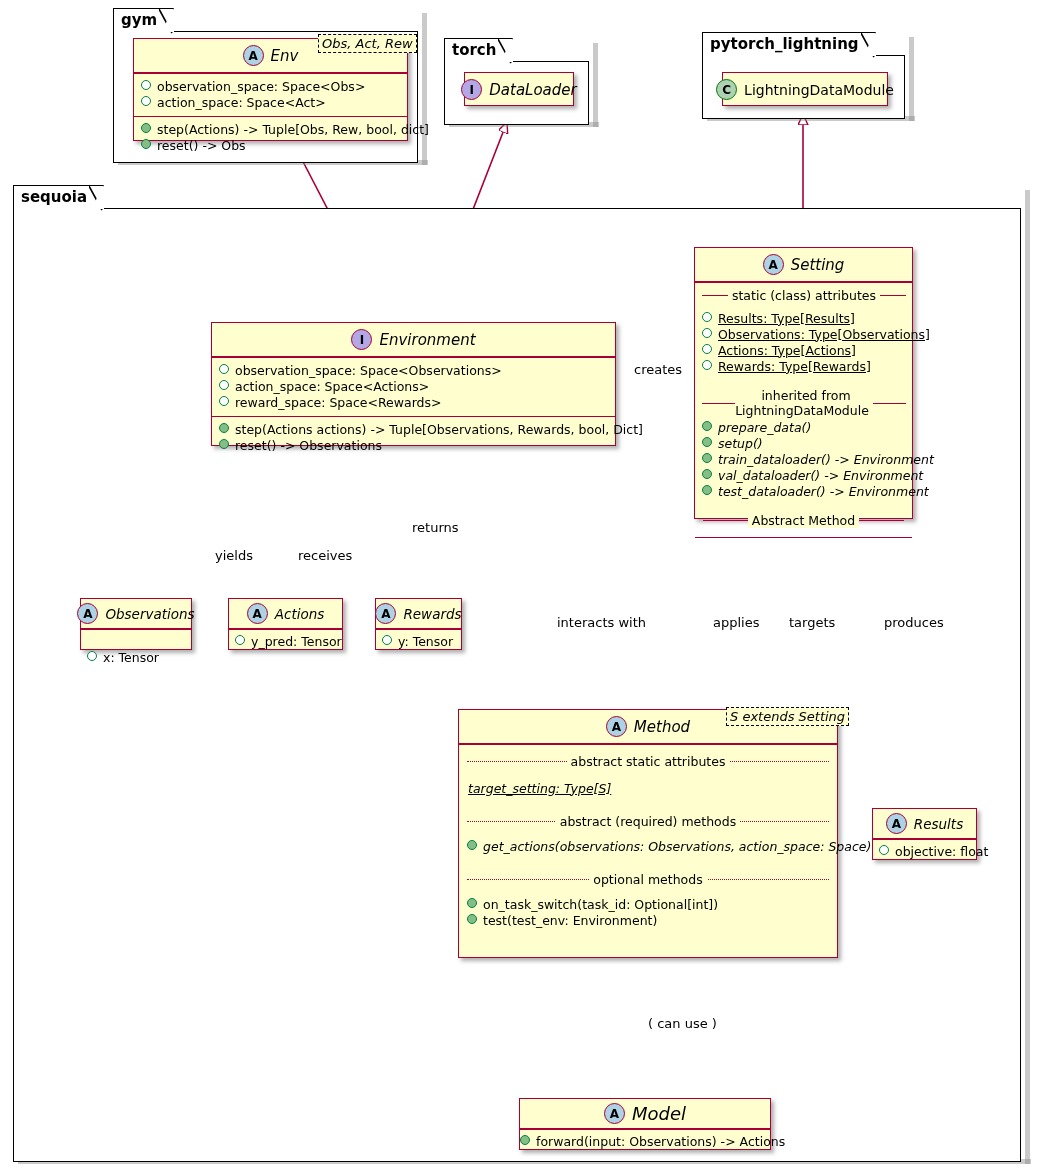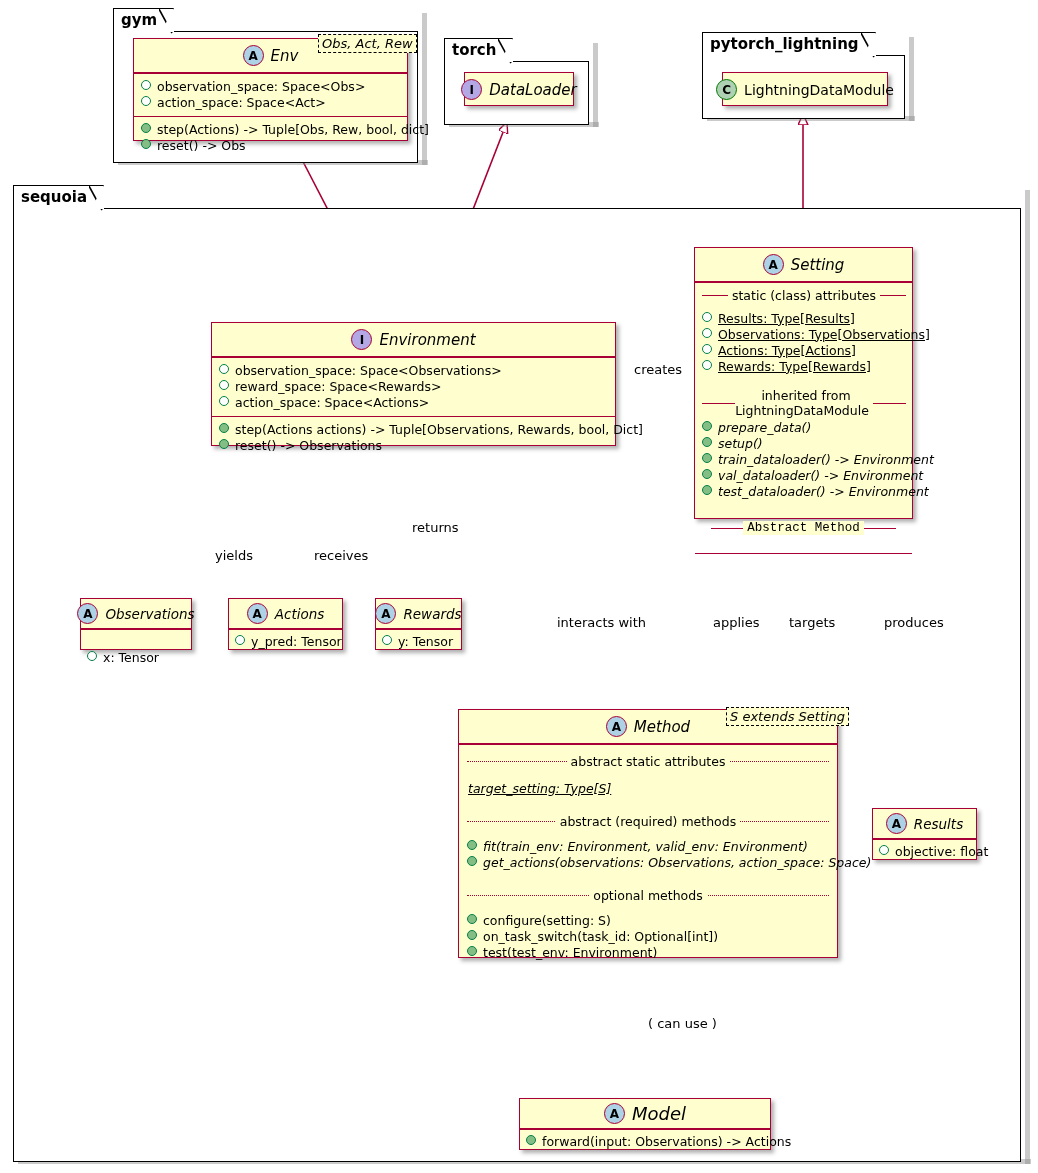--- a/index.html
+++ b/index.html
@@ -243,25 +243,25 @@
       <span class="name">Environment</span>
     </div>
     <div class="sep"></div>
     <div class="compartment">
       <div class="mrow">
         <span class="dot pub-field"></span>
         <span class="mtxt">observation_space: Space&lt;Observations&gt;</span>
       </div>
       <div class="mrow">
         <span class="dot pub-field"></span>
+        <span class="mtxt">action_space: Space&lt;Actions&gt;</span>
+      </div>
+      <div class="mrow">
+        <span class="dot pub-field"></span>
         <span class="mtxt">reward_space: Space&lt;Rewards&gt;</span>
-      </div>
-      <div class="mrow">
-        <span class="dot pub-field"></span>
-        <span class="mtxt">action_space: Space&lt;Actions&gt;</span>
       </div>
     </div>
     <div class="sep"></div>
     <div class="compartment">
       <div class="mrow">
         <span class="dot pub-meth"></span>
         <span class="mtxt">step(Actions actions) -&gt; Tuple[Observations, Rewards, bool, Dict]</span>
       </div>
       <div class="mrow">
         <span class="dot pub-meth"></span>
@@ -318,21 +318,21 @@
       <div class="mrow">
         <span class="dot pub-meth"></span>
         <span class="mtxt ital">val_dataloader() -&gt; Environment</span>
       </div>
       <div class="mrow">
         <span class="dot pub-meth"></span>
         <span class="mtxt ital">test_dataloader() -&gt; Environment</span>
       </div>
     </div>
 
-    <div class="divider" style="margin:16px;padding:1px 7px;font-family:Liberation Mono, monospace;">
+    <div class="divider" style="margin:8px;padding:1px 7px;">
       <span>Abstract Method</span>
     </div>
     <div class="sep"></div>
   </div>
 
   <div class="cls" style="left:80px;top:598px;width:112px;height:52px;">
     <div class="cls-title" style="padding:4px 5px;">
       <span class="badge abstract">A</span>
       <span class="name" style="font-size:13.5px;">Observations</span>
     </div>
@@ -389,38 +389,30 @@
         <span class="mtxt ital und">target_setting: Type[S]</span>
       </div>
 
       <div style="height:14px;"></div>
       <div class="divider dotted">
         <span>abstract (required) methods</span>
       </div>
       <div style="height:8px;"></div>
       <div class="mrow">
         <span class="dot pub-meth"></span>
-        <span class="mtxt ital">fit(train_env: Environment, valid_env: Environment)</span>
-      </div>
-      <div class="mrow">
-        <span class="dot pub-meth"></span>
         <span class="mtxt ital">get_actions(observations: Observations, action_space: Space)</span>
       </div>
 
       <div style="height:14px;"></div>
       <div class="divider dotted">
         <span>optional methods</span>
       </div>
       <div style="height:8px;"></div>
       <div class="mrow">
         <span class="dot pub-meth"></span>
-        <span class="mtxt">configure(setting: S)</span>
-      </div>
-      <div class="mrow">
-        <span class="dot pub-meth"></span>
         <span class="mtxt">on_task_switch(task_id: Optional[int])</span>
       </div>
       <div class="mrow">
         <span class="dot pub-meth"></span>
         <span class="mtxt">test(test_env: Environment)</span>
       </div>
     </div>
   </div>
   <div class="tmpl" style="left:726px;top:707px;">S extends Setting</div>
 
@@ -437,31 +429,31 @@
       </div>
     </div>
   </div>
 
   <div class="cls" style="left:519px;top:1098px;width:252px;height:52px;">
     <div class="cls-title" style="padding:4px 5px;">
       <span class="badge abstract">A</span>
       <span class="name" style="font-size:18px;">Model</span>
     </div>
     <div class="sep"></div>
-    <div class="compartment" style="padding:4px 6px;">
+    <div class="compartment" style="padding:4px 0;">
       <div class="mrow">
         <span class="dot pub-meth"></span>
         <span class="mtxt">forward(input: Observations) -&gt; Actions</span>
       </div>
     </div>
   </div>
 
   <div class="elabel" style="left:634px;top:362px;">creates</div>
   <div class="elabel" style="left:215px;top:548px;">yields</div>
-  <div class="elabel" style="left:314px;top:548px;">receives</div>
+  <div class="elabel" style="left:298px;top:548px;">receives</div>
   <div class="elabel" style="left:412px;top:520px;">returns</div>
   <div class="elabel" style="left:557px;top:615px;">interacts with</div>
   <div class="elabel" style="left:713px;top:615px;">applies</div>
   <div class="elabel" style="left:789px;top:615px;">targets</div>
   <div class="elabel" style="left:884px;top:615px;">produces</div>
   <div class="elabel" style="left:648px;top:1016px;">( can use )</div>
 
 </div>
 
 </body></html>

